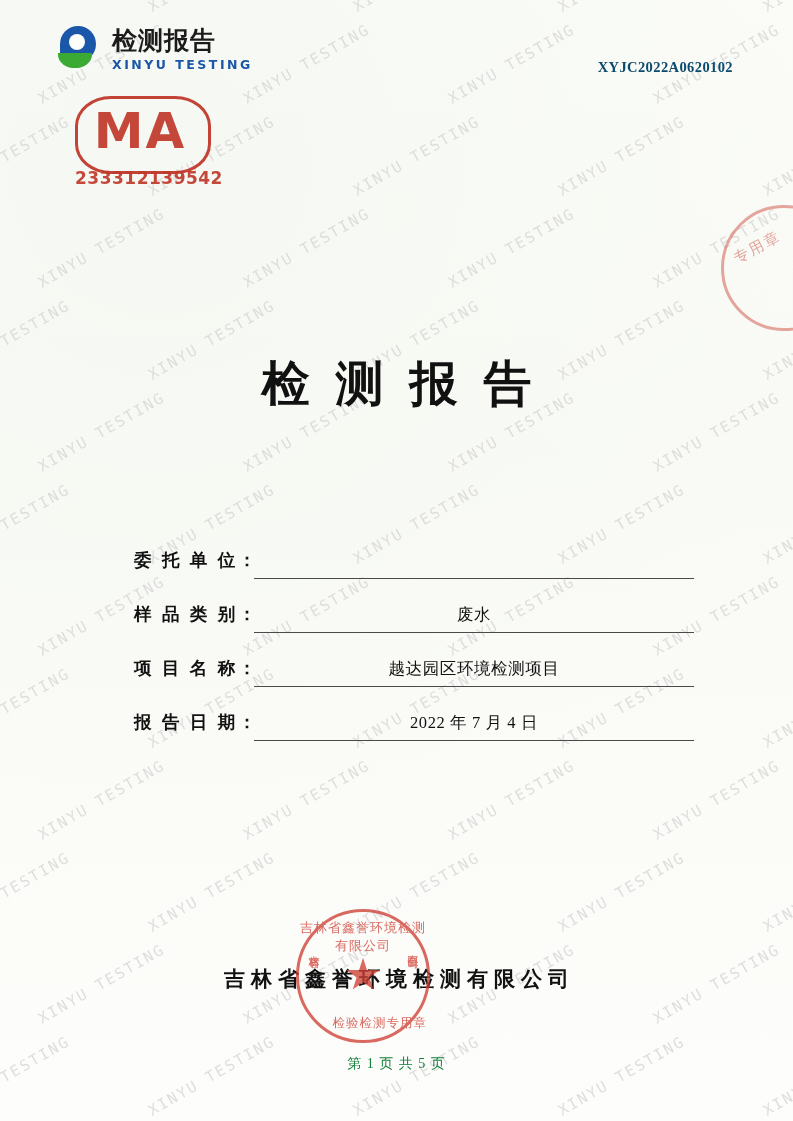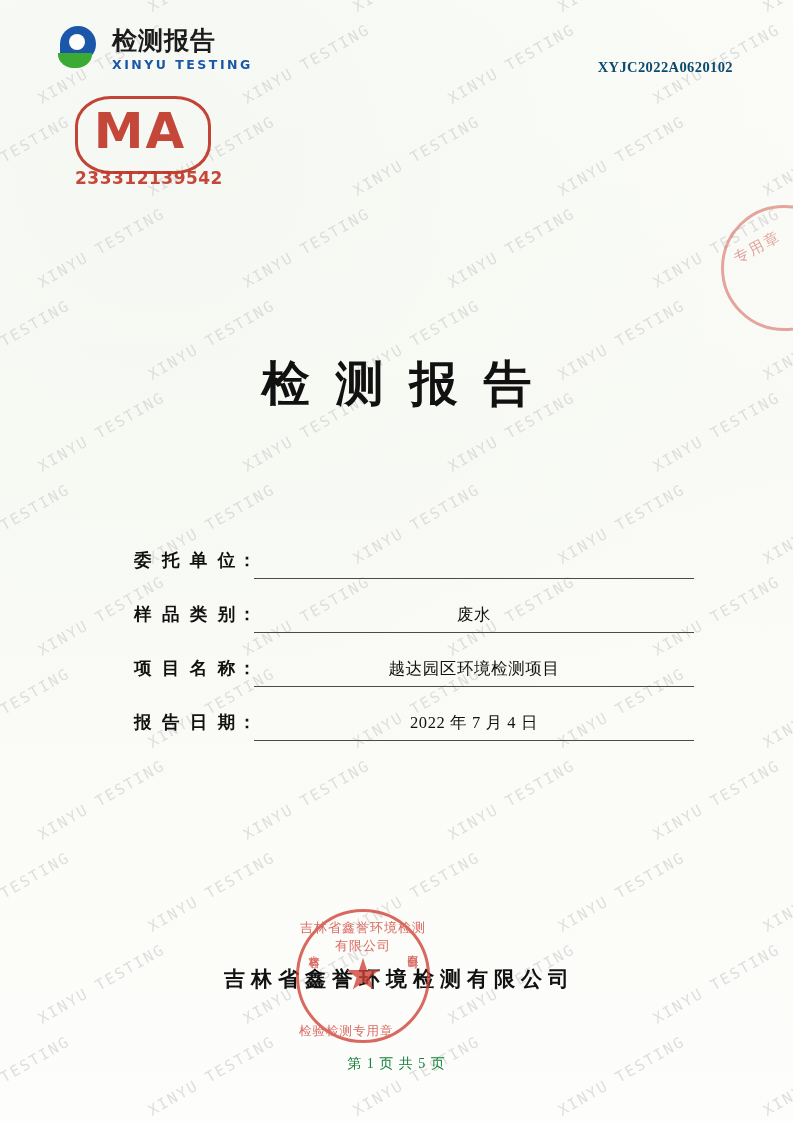--- a/index.html
+++ b/index.html
@@ -274,23 +274,23 @@
     width: 100%;
     text-align: center;
     font-size: 13px;
     color: #cf4136;
     font-family: "Liberation Sans", sans-serif;
     letter-spacing: 1px;
   }
   .round-seal .seal-bottom {
     position: absolute;
     left: 0;
-    bottom: 0;
+    bottom: 8px;
     width: 100%;
-    text-align: left;
+    text-align: right;
     font-size: 12.5px;
     color: #cf4136;
     font-family: "Liberation Sans", sans-serif;
     letter-spacing: 1px;
   }
   .round-seal .seal-side-l,
   .round-seal .seal-side-r {
     position: absolute;
     top: 34px;
     font-size: 11px;

